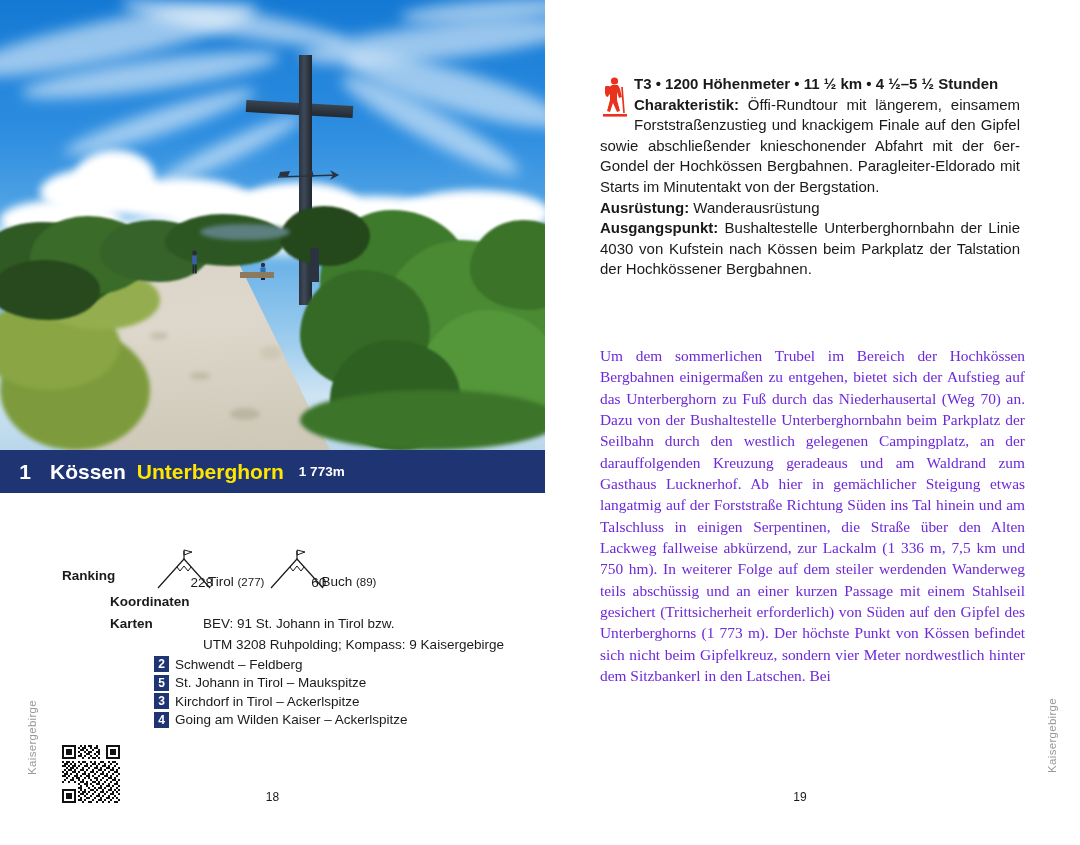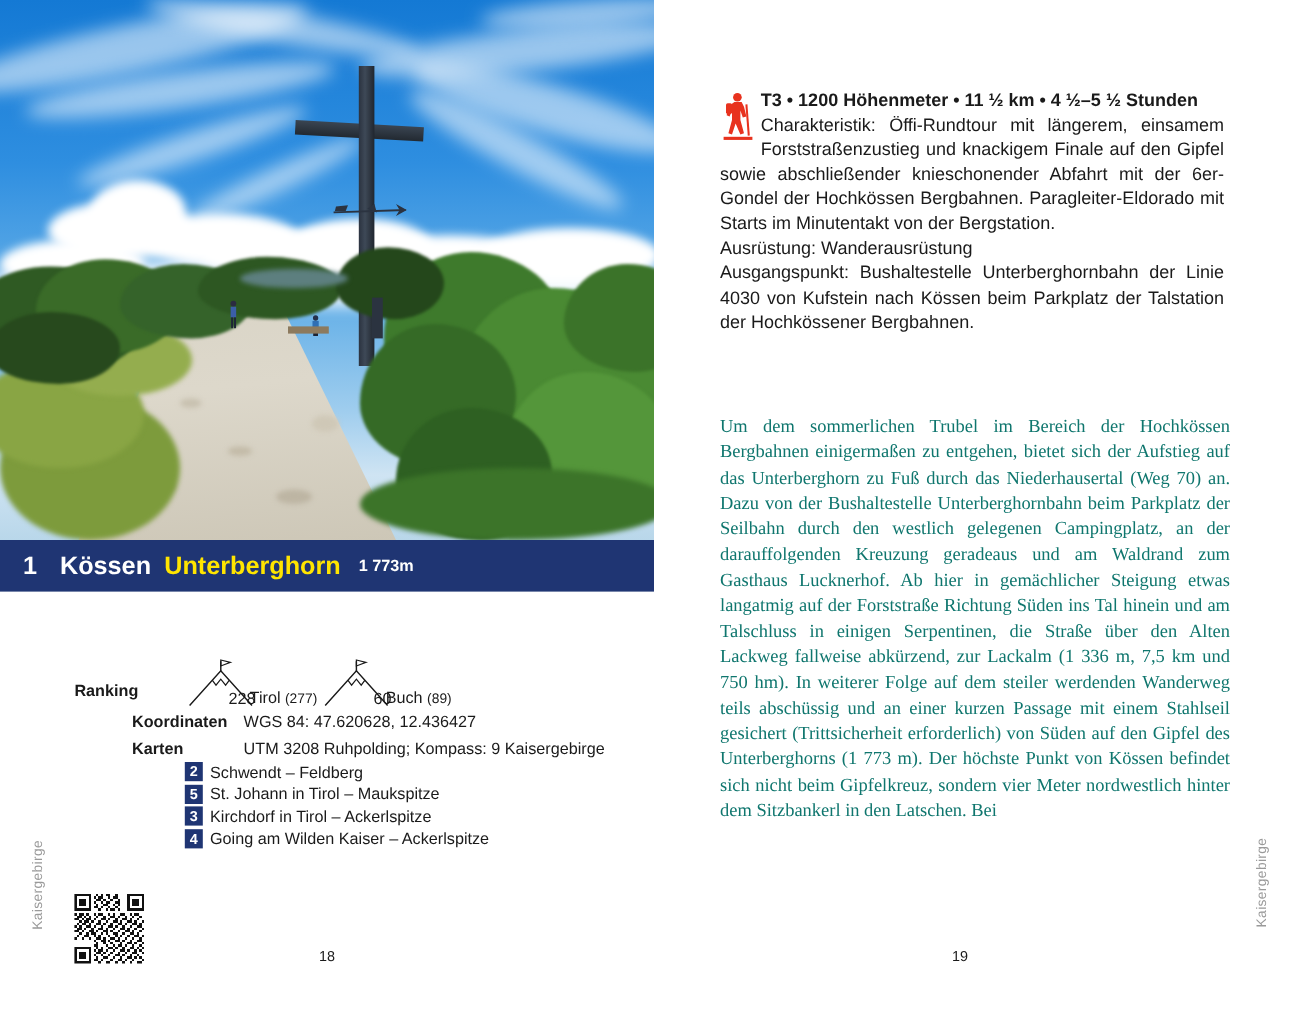--- a/index.html
+++ b/index.html
@@ -143,26 +143,26 @@
 
   .facts {
     position: absolute; left: 40px; top: 74px; width: 420px;
     font-size: 15px; line-height: 20.6px; color: #1a1a1a;
     text-align: justify;
   }
   .hiker-icon {
     float: left; width: 30px; height: 45px; margin-right: 4px; margin-top: 1px;
   }
   .facts b { font-weight: bold; }
-  .facts .hdr { font-weight: normal; }
+  .facts .hdr { font-weight: bold; }
 
   .body-text {
     position: absolute; left: 40px; top: 345px; width: 425px;
     font-family: "Liberation Serif", serif;
-    font-size: 15.4px; line-height: 21.35px; color: #0f766e;
+    font-size: 15.4px; line-height: 21.35px; color: #6d28d9;
     text-align: justify;
     hyphens: manual;
   }
 
   .side-tab-right {
     position: absolute; right: 22px; top: 698px;
     font-size: 11.5px; color: #9a9a9a;
     writing-mode: vertical-rl; transform: rotate(180deg);
     letter-spacing: 0.3px;
   }
@@ -300,26 +300,26 @@
               <span>Buch</span>
               <span class="paren">(89)</span>
             </div>
           </div>
 
         </div>
       </div>
 
       <div class="info-row">
         <div class="info-label">Koordinaten</div>
-        <div class="info-val">WGS 84: 47.620628, 12.436427</div>
       </div>
 
       <div class="info-row">
         <div class="info-label">Karten</div>
         <div>
+          <div class="info-val">BEV: 91 St. Johann in Tirol bzw.</div>
           <div class="info-val">UTM 3208 Ruhpolding; Kompass: 9 Kaisergebirge</div>
         </div>
       </div>
 
 
       <div class="summit-row">
         <div class="summit-badge">2</div>
         <div class="summit-txt">Schwendt – Feldberg</div>
       </div>
       <div class="summit-row">

